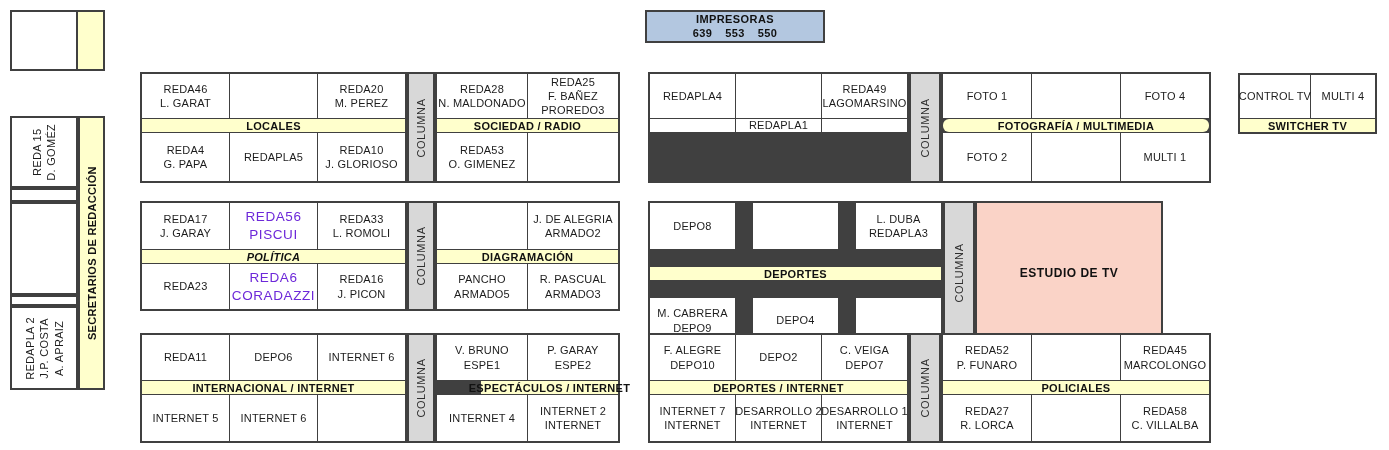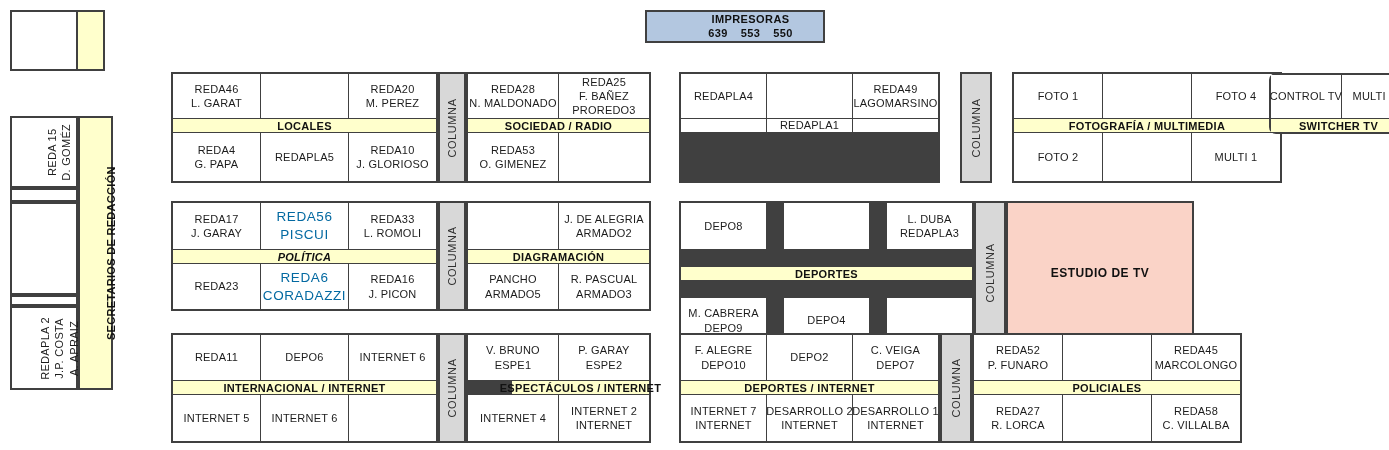--- a/index.html
+++ b/index.html
@@ -1,37 +1,37 @@
 <!DOCTYPE html>
 <html style="--yellow: #ffffcc; --gray: #d8d8d8; --blue: #b3c7e0; --pink: #fad3c7; --line: #404040;"><head>
 <meta charset="utf-8">
 <style>
   html,body{margin:0;padding:0;background:#ffffff;font-family:"Liberation Sans",sans-serif;}
   .canvas{position:relative;width:1389px;height:450px;background:#fff;overflow:hidden;}
-  .abs{position:absolute;box-sizing:border-box;padding-left:31px;}
+  .abs{position:absolute;box-sizing:border-box;}
   
   .room{border:2px solid var(--line);display:flex;}
   .room-white{flex:1;background:#fff;}
   .room-yellow{width:25px;background:var(--yellow);border-left:2px solid var(--line);}
   
   .impresoras{background:var(--blue);border:2px solid var(--line);display:flex;flex-direction:column;
               align-items:center;justify-content:center;}
   .imp-line{font-size:11px;font-weight:bold;color:#111;letter-spacing:.4px;line-height:1.25;white-space:pre;}
   .imp-line.nums{word-spacing:3px;}
   
   .vstrip{background:var(--yellow);border:2px solid var(--line);display:flex;align-items:center;justify-content:center;}
   .lbox{background:#fff;border:2px solid var(--line);display:flex;align-items:center;justify-content:center;}
   .vtext{transform:rotate(-90deg);white-space:pre;text-align:center;font-size:11px;color:#1c1c1c;line-height:1.3;letter-spacing:.3px;}
   .vtext.bold{font-weight:bold;color:#111;}
   
   .block{display:flex;align-items:stretch;}
   .gridseg{display:grid;gap:1px;background:var(--line);border:2px solid var(--line);}
   .cell{background:#fff;display:flex;align-items:center;justify-content:center;text-align:center;
         font-size:11px;color:#1c1c1c;line-height:1.3;white-space:pre;letter-spacing:.2px;padding:1px;}
-  .cell.lg{font-size:13.5px;color:#0369a1;letter-spacing:.6px;}
+  .cell.lg{font-size:13.5px;color:#6d28d9;letter-spacing:.6px;}
   .hdr{background:var(--yellow);display:flex;align-items:center;justify-content:center;text-align:center;
        font-size:11px;font-weight:bold;color:#111;letter-spacing:.3px;white-space:pre;}
   .columna{background:var(--gray);border:2px solid var(--line);display:flex;align-items:center;justify-content:center;}
   .vspan{transform:rotate(-90deg);white-space:nowrap;font-size:11px;color:#2e2e2e;letter-spacing:.6px;}
   .bigbox{background:var(--pink);border:2px solid var(--line);display:flex;align-items:center;justify-content:center;}
   .bigbox span{font-size:12px;font-weight:bold;color:#111;letter-spacing:.5px;}
 </style>
 </head>
 <body>
 
@@ -86,45 +86,45 @@
 N. MALDONADO</div>
         <div class="cell">REDA25
 F. BAÑEZ
 PROREDO3</div>
         <div class="hdr" style="grid-column: 1 / -1;">SOCIEDAD / RADIO</div>
         <div class="cell">REDA53
 O. GIMENEZ</div>
         <div class="cell"></div>
       </div>
     </div>
-    <div class="block abs" style="left: 648px; top: 72px; gap: 20px;">
+    <div class="block abs" style="left: 648px; top: 72px;">
       <div class="gridseg" style="grid-template-columns: 85px 85px 85px; grid-template-rows: 44px 13px 48px;">
         <div class="cell">REDAPLA4</div>
         <div class="cell"></div>
         <div class="cell">REDA49
 LAGOMARSINO</div>
         <div class="cell"></div>
         <div class="cell">REDAPLA1</div>
         <div class="cell"></div>
       </div>
       <div class="columna" style="width: 28px;">
         <span class="vspan">COLUMNA</span>
       </div>
       <div class="gridseg" style="grid-template-columns: 88px 88px 88px; grid-template-rows: 44px 13px 48px;">
         <div class="cell">FOTO 1</div>
         <div class="cell"></div>
         <div class="cell">FOTO 4</div>
-        <div class="hdr" style="grid-column: 1 / -1;">FOTOGRAFÍA / MULTIMEDIA</div>
+        <div class="hdr" style="grid-column: 1 / -1; border-radius: 6px;">FOTOGRAFÍA / MULTIMEDIA</div>
         <div class="cell">FOTO 2</div>
         <div class="cell"></div>
         <div class="cell">MULTI 1</div>
       </div>
     </div>
     <div class="block abs" style="left: 1238px; top: 73px;">
-      <div class="gridseg" style="grid-template-columns: 70px 64px; grid-template-rows: 43px 13px; border-radius: 7px;">
+      <div class="gridseg" style="grid-template-columns: 70px 64px; grid-template-rows: 43px 13px;">
         <div class="cell">CONTROL TV</div>
         <div class="cell">MULTI 4</div>
         <div class="hdr" style="grid-column: 1 / -1;">SWITCHER TV</div>
       </div>
     </div>
     <div class="block abs" style="left: 140px; top: 201px; justify-content: center;">
       <div class="gridseg" style="grid-template-columns: 87px 87px 87px; grid-template-rows: 46px 13px 45px;">
         <div class="cell">REDA17
 J. GARAY</div>
         <div class="cell lg">REDA56

